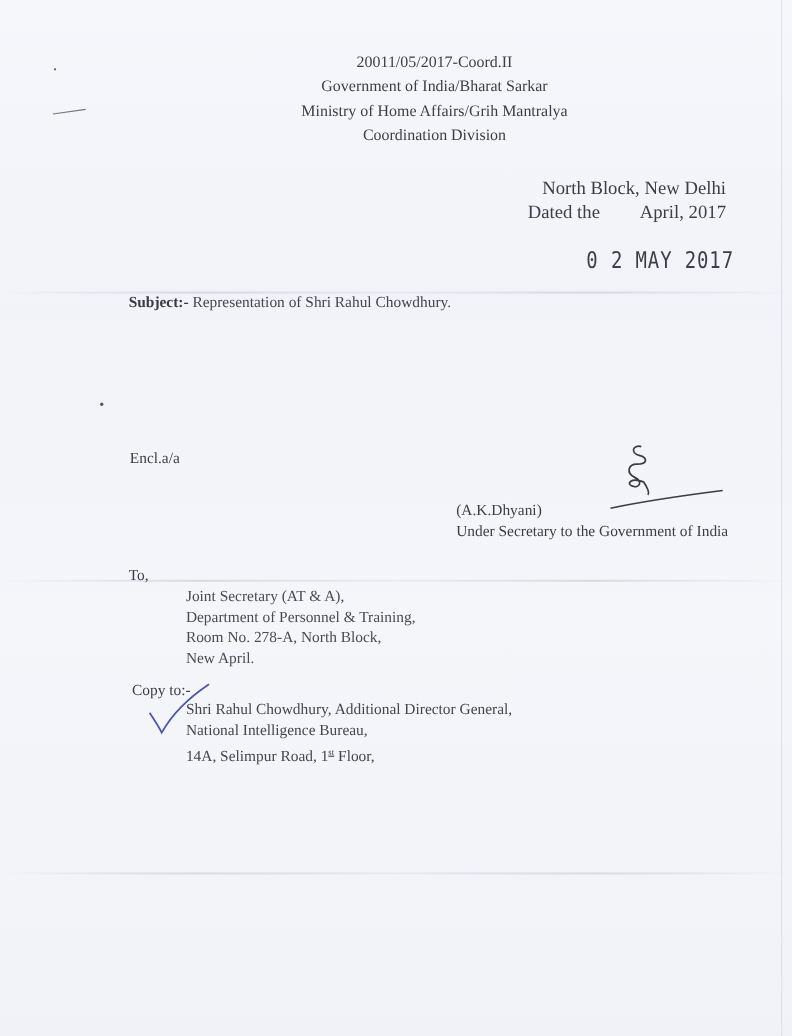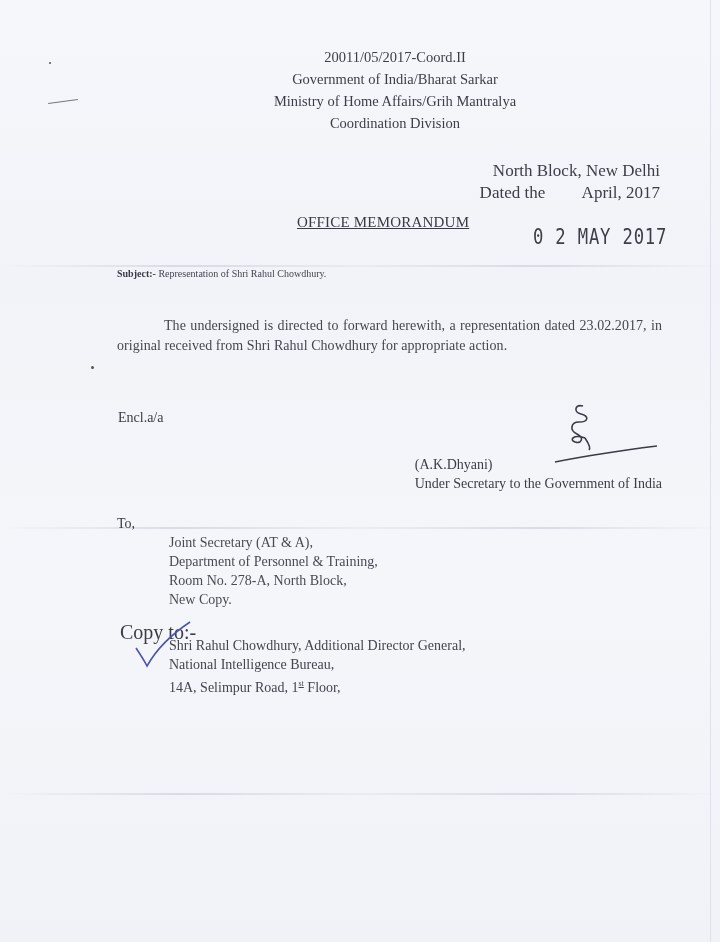--- a/index.html
+++ b/index.html
@@ -26,54 +26,54 @@
     position: absolute; left: 0; top: 46px; width: 790px;
     text-align: center; font-size: 14.5px; line-height: 22px;
     color: #3d3d47;
   }
   .header div { white-space: nowrap; }
   .place {
     position: absolute; right: 60px; top: 160px;
     font-size: 17px; line-height: 22px; text-align: right; color: #3d3d47;
   }
   .dated-row { display: flex; gap: 0; }
-  .dated-label { width: 66px; text-align: left; margin-right: 36px; }
+  .dated-label { width: 66px; text-align: center; margin-right: 36px; }
   .memo-title {
     position: absolute; left: 297px; top: 214px;
     font-size: 15px; text-decoration: underline; color: #3a3a44; letter-spacing: 0.2px;
   }
   .stamp {
     position: absolute; left: 533px; top: 225px;
     font-family: "DejaVu Sans Mono", "Liberation Mono", monospace;
     font-size: 21px; color: #3e3e48; letter-spacing: 1px;
     transform: scaleX(0.82); transform-origin: left center;
   }
   .subject {
-    position: absolute; left: 117px; top: 268px; font-size: 10px; color: #44444e;
+    position: absolute; left: 117px; top: 268px; font-size: 14px; color: #44444e;
   }
   .subject b { font-weight: bold; color: #3a3a44; }
   .body-text {
     position: absolute; left: 117px; top: 316px; width: 545px;
     font-size: 14px; line-height: 20px; color: #46464f; text-align: justify;
     text-indent: 47px; letter-spacing: 0.05px;
   }
   .encl {
     position: absolute; left: 118px; top: 410px; font-size: 14px;
     color: #3c3c46;
   }
   .sig-svg { position: absolute; left: 545px; top: 400px; }
   .signatory {
     position: absolute; right: 58px; top: 455px; 
     font-size: 14px; line-height: 19px; color: #3c3c46;
   }
   .to-label { position: absolute; left: 117px; top: 516px; font-size: 14px; color: #3c3c46; }
   .to-addr {
     position: absolute; left: 169px; top: 533px; font-size: 14px; line-height: 19px; color: #4a4a53;
   }
-  .copy-label { position: absolute; left: 120px; top: 621px; font-size: 20px; color: #3c3c46; }
+  .copy-label { position: absolute; left: 120px; top: 621px; font-size: 14px; color: #3c3c46; }
   .copy-addr {
     position: absolute; left: 169px; top: 636px; font-size: 14px; line-height: 19px; color: #44444d;
   }
   .copy-addr sup { font-size: 8px; text-decoration: underline; }
   .tick-svg { position: absolute; left: 130px; top: 620px; }
   .speck { position: absolute; background: #555; border-radius: 50%; }
 </style>
 </head>
 <body>
 
@@ -95,48 +95,46 @@
   </div>
 
   <div class="place">
     <div>North Block, New Delhi</div>
     <div class="dated-row">
       <span class="dated-label">Dated the</span>
       <span>April, 2017</span>
     </div>
   </div>
 
-  <div class="memo-title">OFFICE MEMORANDUM</div>
   <div class="stamp">0 2 MAY 2017</div>
 
   <div class="subject">
     <b>Subject:-</b>
     <span>Representation of Shri Rahul Chowdhury.</span>
   </div>
 
-  <div class="body-text">The undersigned is directed to forward herewith, a representation dated 23.02.2017, in original received from Shri Rahul Chowdhury for appropriate action.</div>
 
   <div class="encl">Encl.a/a</div>
 
   <svg class="sig-svg" width="120" height="70" viewBox="0 0 120 70">
     <path d="M38 6 C30 4 28 12 36 14 C44 16 44 22 34 22 C26 22 24 30 32 34 C40 38 36 44 30 42 C24 40 28 34 40 38 M40 38 C44 44 46 48 44 50" fill="none" stroke="#3b3b45" stroke-width="1.6"></path>
     <path d="M10 62 C40 56 80 50 112 46" fill="none" stroke="#3b3b45" stroke-width="1.4"></path>
   </svg>
 
   <div class="signatory">
     <div>(A.K.Dhyani)</div>
     <div>Under Secretary to the Government of India</div>
   </div>
 
   <div class="to-label">To,</div>
   <div class="to-addr">
     <div>Joint Secretary (AT &amp; A),</div>
     <div>Department of Personnel &amp; Training,</div>
     <div>Room No. 278-A, North Block,</div>
-    <div>New Copy.</div>
+    <div>New April.</div>
   </div>
 
   <div class="copy-label">Copy to:-</div>
   <svg class="tick-svg" width="70" height="50" viewBox="0 0 70 50">
     <path d="M6 28 C10 34 14 40 17 46 C26 30 42 14 60 2" fill="none" stroke="#4a55b0" stroke-width="1.6"></path>
   </svg>
   <div class="copy-addr">
     <div>Shri Rahul Chowdhury, Additional Director General,</div>
     <div>National Intelligence Bureau,</div>
     <div><span>14A, Selimpur Road, 1</span><sup>st</sup><span> Floor,</span></div>

